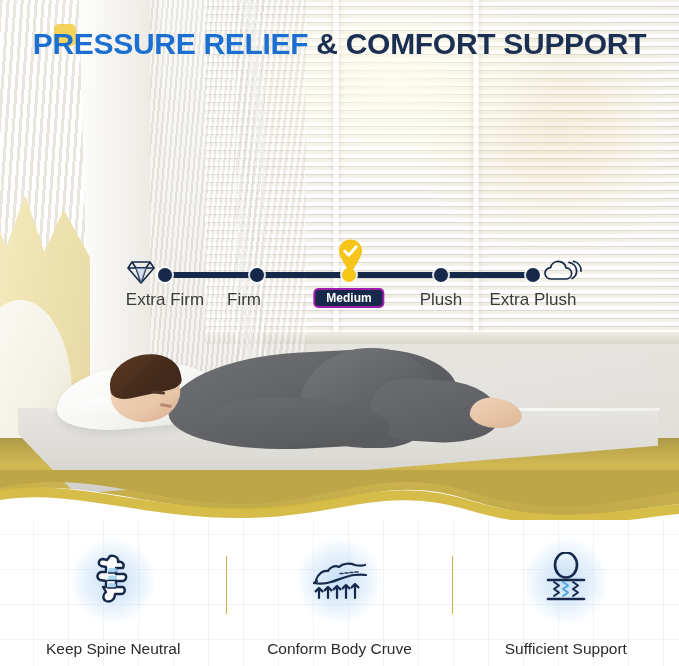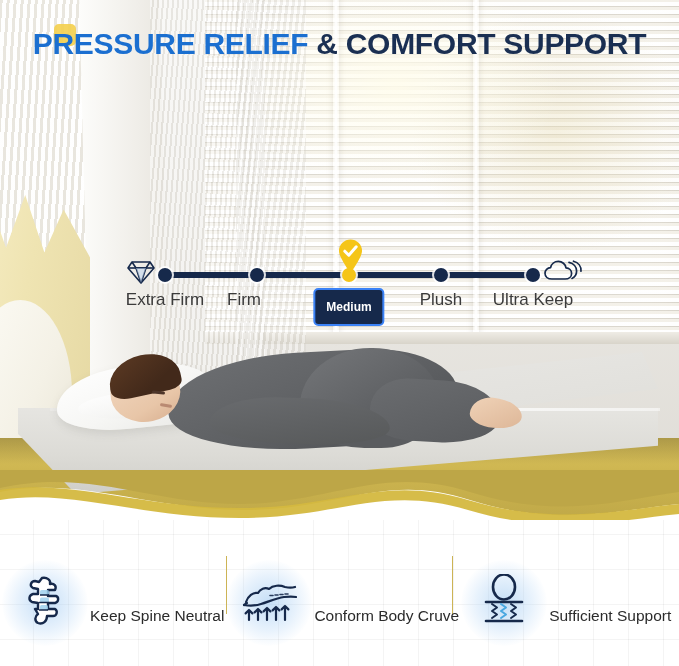--- a/index.html
+++ b/index.html
@@ -313,23 +313,23 @@
     color: #3b3b3b;
     white-space: nowrap;
     transform: translateX(-50%);
   }
   .node-label.active-label {
     top: 168px;
     background: #16294b;
     color: #ffffff;
     font-weight: 700;
     font-size: 12px;
-    padding: 10px 11px;
+    padding: 1px 11px;
     border-radius: 5px;
-    border: 2px solid #3b82f6;
+    border: 2px solid #a21caf;
   }
   .pin {
     position: absolute;
     left: 337px; top: 118px;
     width: 27px; height: 36px;
     z-index: 10;
   }
   .gem-icon {
     position: absolute;
     left: 126px; top: 139px;
@@ -361,23 +361,23 @@
   .feature-row {
     position: absolute;
     left: 0; top: 20px;
     width: 679px; height: 126px;
     display: flex;
   }
   .feature {
     flex: 1 1 0;
     position: relative;
     display: flex;
-    flex-direction: row;
+    flex-direction: column;
     align-items: center;
-    justify-content: flex-start;
+    justify-content: center;
   }
   .feature-glow {
     position: relative;
     width: 90px; height: 66px;
     display: flex;
     align-items: center;
     justify-content: center;
   }
   .feature-glow::before {
     content: "";
@@ -482,21 +482,21 @@
     <div class="node" style="left:158px;"></div>
     <div class="node" style="left:250px;"></div>
     <div class="node active" style="left:342px;"></div>
     <div class="node" style="left:434px;"></div>
     <div class="node" style="left:526px;"></div>
 
     <div class="node-label" style="left:165px;">Extra Firm</div>
     <div class="node-label" style="left:244px;">Firm</div>
     <div class="node-label active-label" style="left:349px;transform:translateX(-50%);">Medium</div>
     <div class="node-label" style="left:441px;text-align:right;">Plush</div>
-    <div class="node-label" style="left:533px;">Ultra Keep</div>
+    <div class="node-label" style="left:533px;">Extra Plush</div>
 
     <span class="pin">
       <svg width="27" height="36" viewBox="0 0 27 36">
         <path d="M13.5 35 C13.5 35 2 19.5 2 13 A11.5 11.5 0 1 1 25 13 C25 19.5 13.5 35 13.5 35 Z" fill="#f5c518"></path>
         <path d="M7.8 13.2 L11.8 17.2 L19.2 8.8" fill="none" stroke="#ffffff" stroke-width="3" stroke-linecap="round" stroke-linejoin="round"></path>
       </svg>
     </span>
 
     <span class="cloud-icon">
       <svg width="40" height="28" viewBox="0 0 40 28">

